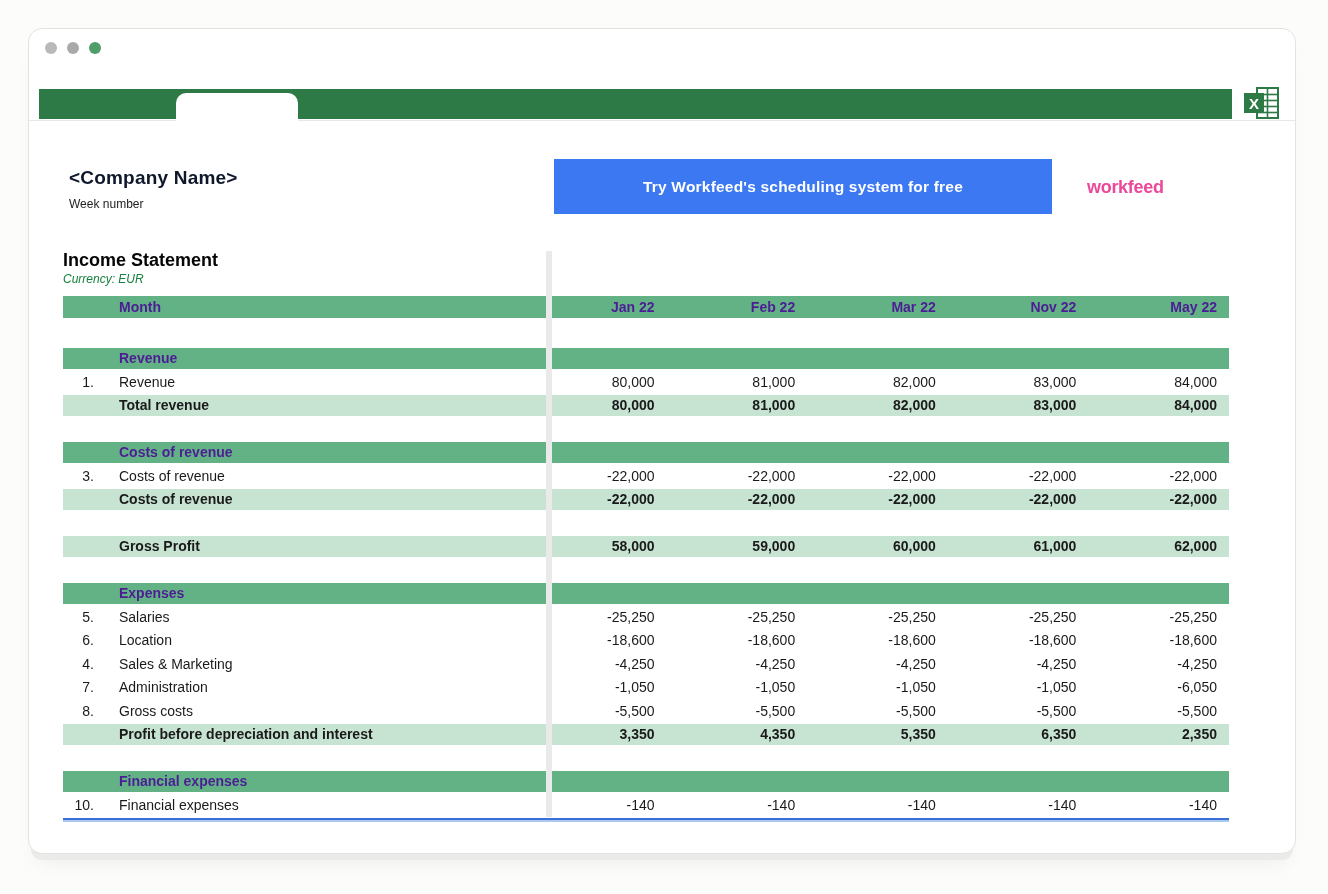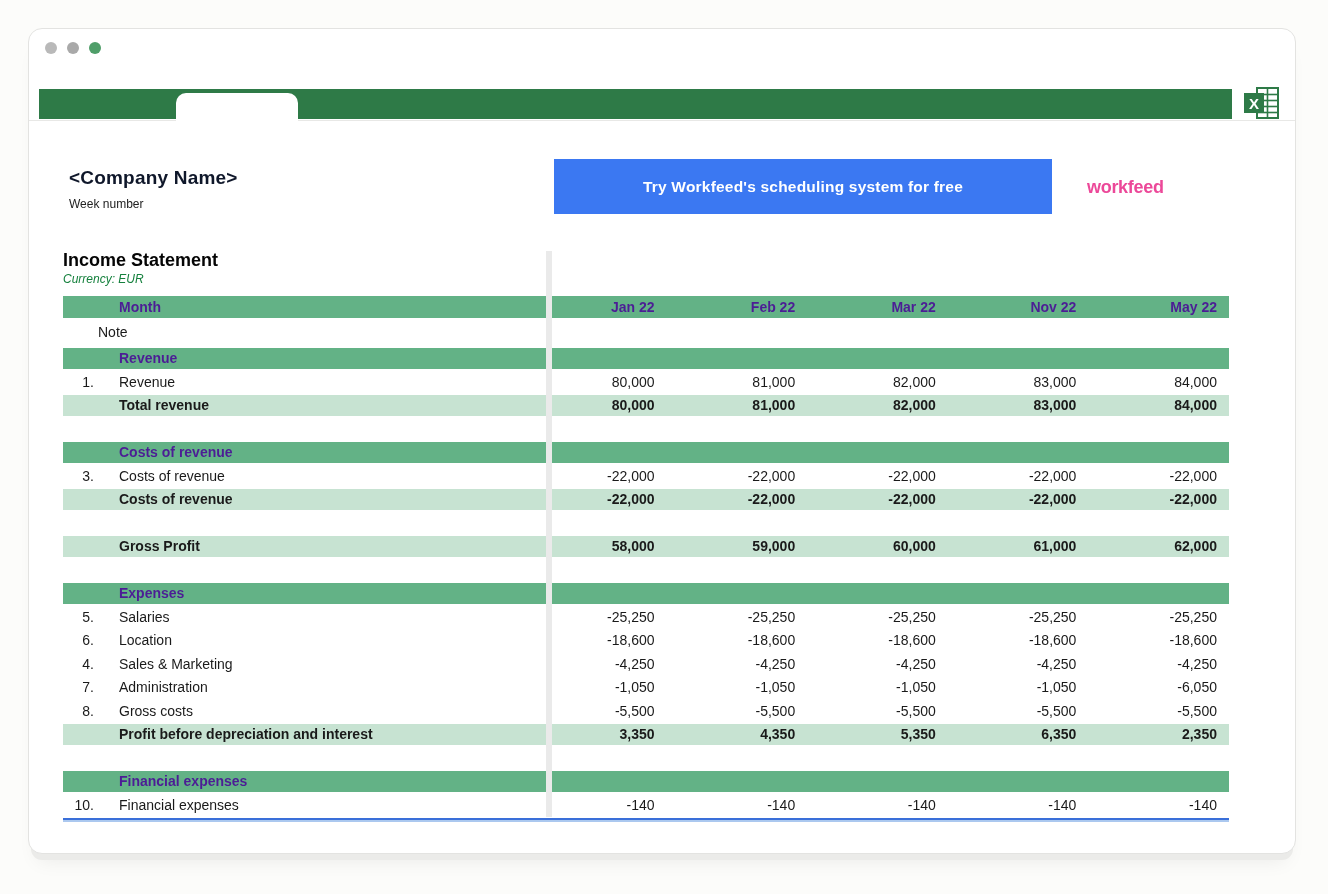--- a/index.html
+++ b/index.html
@@ -121,24 +121,20 @@
       <div class="right">
           <div class="cell num">Jan 22</div>
           <div class="cell num">Feb 22</div>
           <div class="cell num">Mar 22</div>
           <div class="cell num">Nov 22</div>
           <div class="cell num">May 22</div>
         </div>
     </div>
     <div>
         <div class="t-row noteheader">
-          <div class="left">
-            <div class="c-note"></div>
-            <div class="c-label">Note</div>
-          </div>
           <div class="gap"></div>
           <div class="right"></div>
         </div>
         <div class="t-row section">
           <div class="left">
             <div class="c-note"></div>
             <div class="c-label">Revenue</div>
           </div>
           <div class="gap"></div>
           <div class="right"></div>

